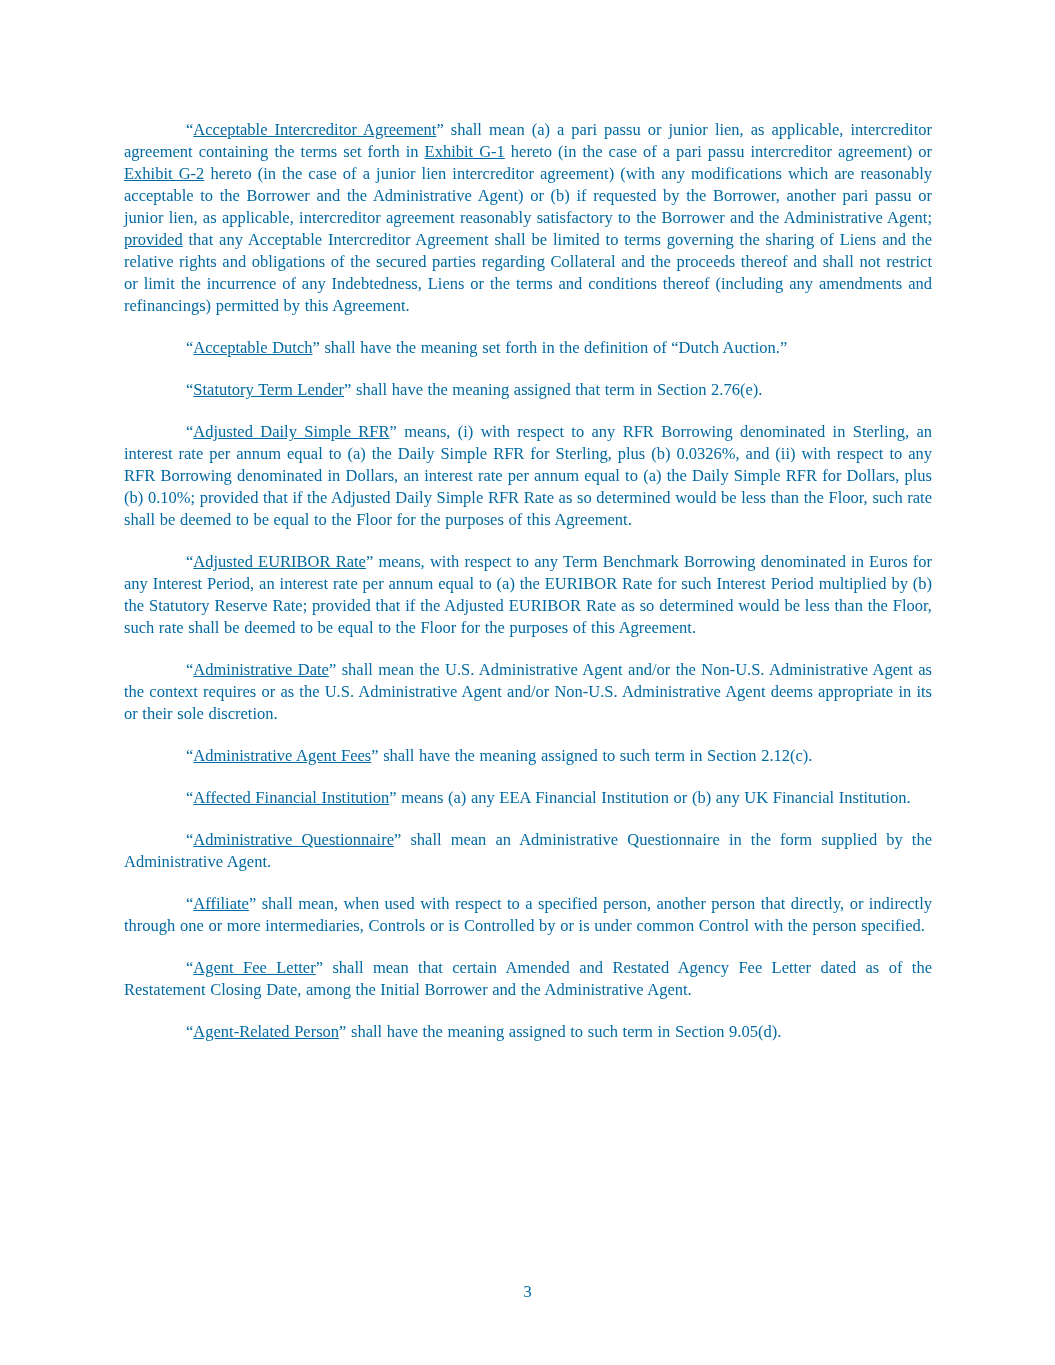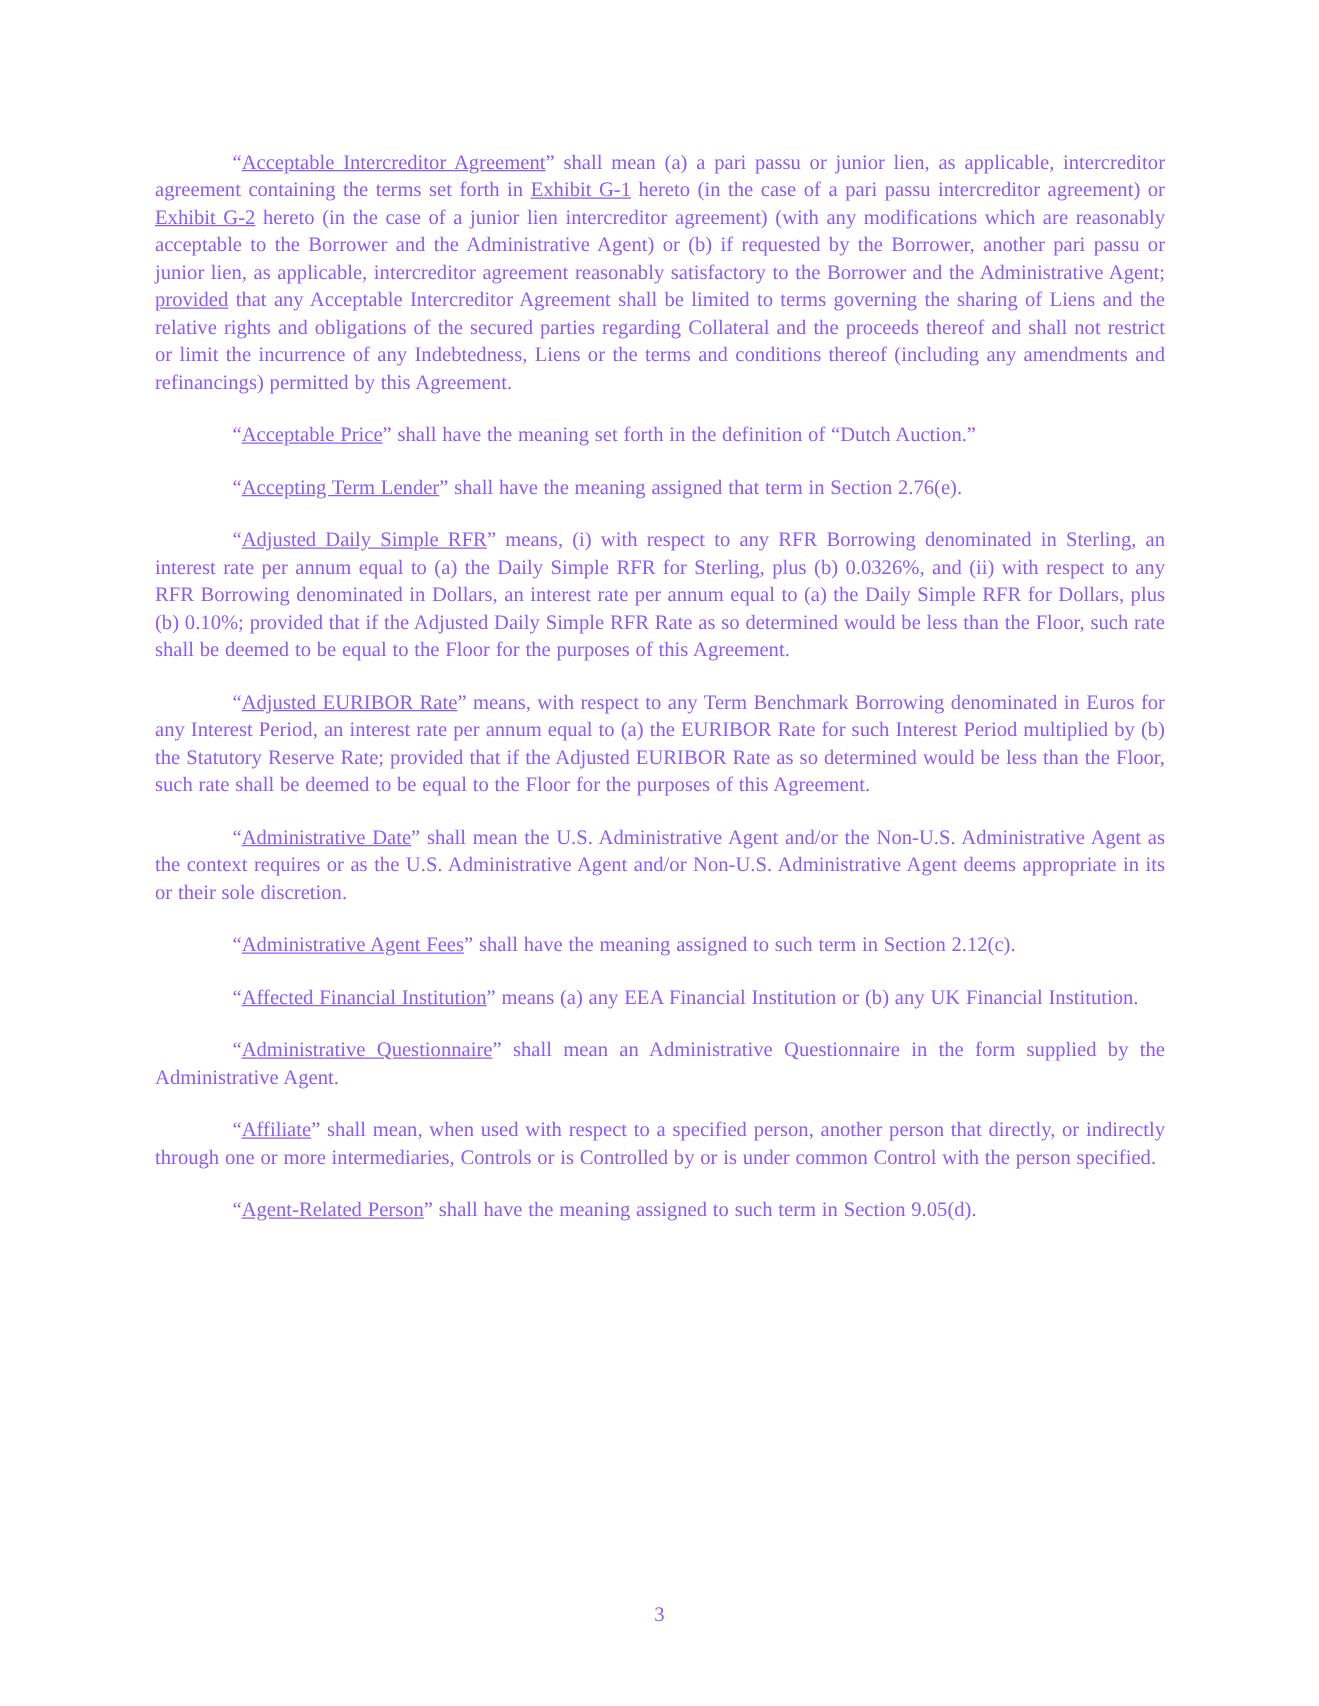--- a/index.html
+++ b/index.html
@@ -8,21 +8,21 @@
     background: #ffffff;
   }
   .page {
     position: relative;
     width: 1055px;
     height: 1365px;
     background: #ffffff;
     font-family: "Liberation Serif", serif;
     font-size: 16.5px;
     line-height: 22px;
-    color: #8b5cf6;
+    color: #0369a1;
     overflow: hidden;
   }
   .content {
     position: absolute;
     left: 124px;
     top: 119px;
     width: 808px;
   }
   p.para {
     margin: 0 0 20px 0;
@@ -44,25 +44,26 @@
     text-align: center;
     font-size: 16.5px;
   }
 </style>
 </head>
 <body>
 
 <div class="page">
   <div class="content" id="paragraphs">
       <p class="para"><span>“</span><span class="u">Acceptable Intercreditor Agreement</span><span>” shall mean (a) a pari passu or junior lien, as applicable, intercreditor agreement containing the terms set forth in </span><span class="u">Exhibit G-1</span><span> hereto (in the case of a pari passu intercreditor agreement) or </span><span class="u">Exhibit G-2</span><span> hereto (in the case of a junior lien intercreditor agreement) (with any modifications which are reasonably acceptable to the Borrower and the Administrative Agent) or (b) if requested by the Borrower, another pari passu or junior lien, as applicable, intercreditor agreement reasonably satisfactory to the Borrower and the Administrative Agent; </span><span class="u">provided</span><span> that any Acceptable Intercreditor Agreement shall be limited to terms governing the sharing of Liens and the relative rights and obligations of the secured parties regarding Collateral and the proceeds thereof and shall not restrict or limit the incurrence of any Indebtedness, Liens or the terms and conditions thereof (including any amendments and refinancings) permitted by this Agreement.</span></p>
-      <p class="para"><span>“</span><span class="u">Acceptable Price</span><span>” shall have the meaning set forth in the definition of “Dutch Auction.”</span></p>
-      <p class="para"><span>“</span><span class="u">Accepting Term Lender</span><span>” shall have the meaning assigned that term in Section 2.76(e).</span></p>
+      <p class="para"><span>“</span><span class="u">Acceptable Dutch</span><span>” shall have the meaning set forth in the definition of “Dutch Auction.”</span></p>
+      <p class="para"><span>“</span><span class="u">Statutory Term Lender</span><span>” shall have the meaning assigned that term in Section 2.76(e).</span></p>
       <p class="para"><span>“</span><span class="u">Adjusted Daily Simple RFR</span><span>” means, (i) with respect to any RFR Borrowing denominated in Sterling, an interest rate per annum equal to (a) the Daily Simple RFR for Sterling, plus (b) 0.0326%, and (ii) with respect to any RFR Borrowing denominated in Dollars, an interest rate per annum equal to (a) the Daily Simple RFR for Dollars, plus (b) 0.10%; provided that if the Adjusted Daily Simple RFR Rate as so determined would be less than the Floor, such rate shall be deemed to be equal to the Floor for the purposes of this Agreement.</span></p>
       <p class="para"><span>“</span><span class="u">Adjusted EURIBOR Rate</span><span>” means, with respect to any Term Benchmark Borrowing denominated in Euros for any Interest Period, an interest rate per annum equal to (a) the EURIBOR Rate for such Interest Period multiplied by (b) the Statutory Reserve Rate; provided that if the Adjusted EURIBOR Rate as so determined would be less than the Floor, such rate shall be deemed to be equal to the Floor for the purposes of this Agreement.</span></p>
       <p class="para"><span>“</span><span class="u">Administrative Date</span><span>” shall mean the U.S. Administrative Agent and/or the Non-U.S. Administrative Agent as the context requires or as the U.S. Administrative Agent and/or Non-U.S. Administrative Agent deems appropriate in its or their sole discretion.</span></p>
       <p class="para"><span>“</span><span class="u">Administrative Agent Fees</span><span>” shall have the meaning assigned to such term in Section 2.12(c).</span></p>
       <p class="para"><span>“</span><span class="u">Affected Financial Institution</span><span>” means (a) any EEA Financial Institution or (b) any UK Financial Institution.</span></p>
       <p class="para"><span>“</span><span class="u">Administrative Questionnaire</span><span>” shall mean an Administrative Questionnaire in the form supplied by the Administrative Agent.</span></p>
       <p class="para"><span>“</span><span class="u">Affiliate</span><span>” shall mean, when used with respect to a specified person, another person that directly, or indirectly through one or more intermediaries, Controls or is Controlled by or is under common Control with the person specified.</span></p>
+      <p class="para"><span>“</span><span class="u">Agent Fee Letter</span><span>” shall mean that certain Amended and Restated Agency Fee Letter dated as of the Restatement Closing Date, among the Initial Borrower and the Administrative Agent.</span></p>
       <p class="para"><span>“</span><span class="u">Agent-Related Person</span><span>” shall have the meaning assigned to such term in Section 9.05(d).</span></p>
     </div>
   <div class="page-number">3</div>
 </div>
 
 </body></html>

